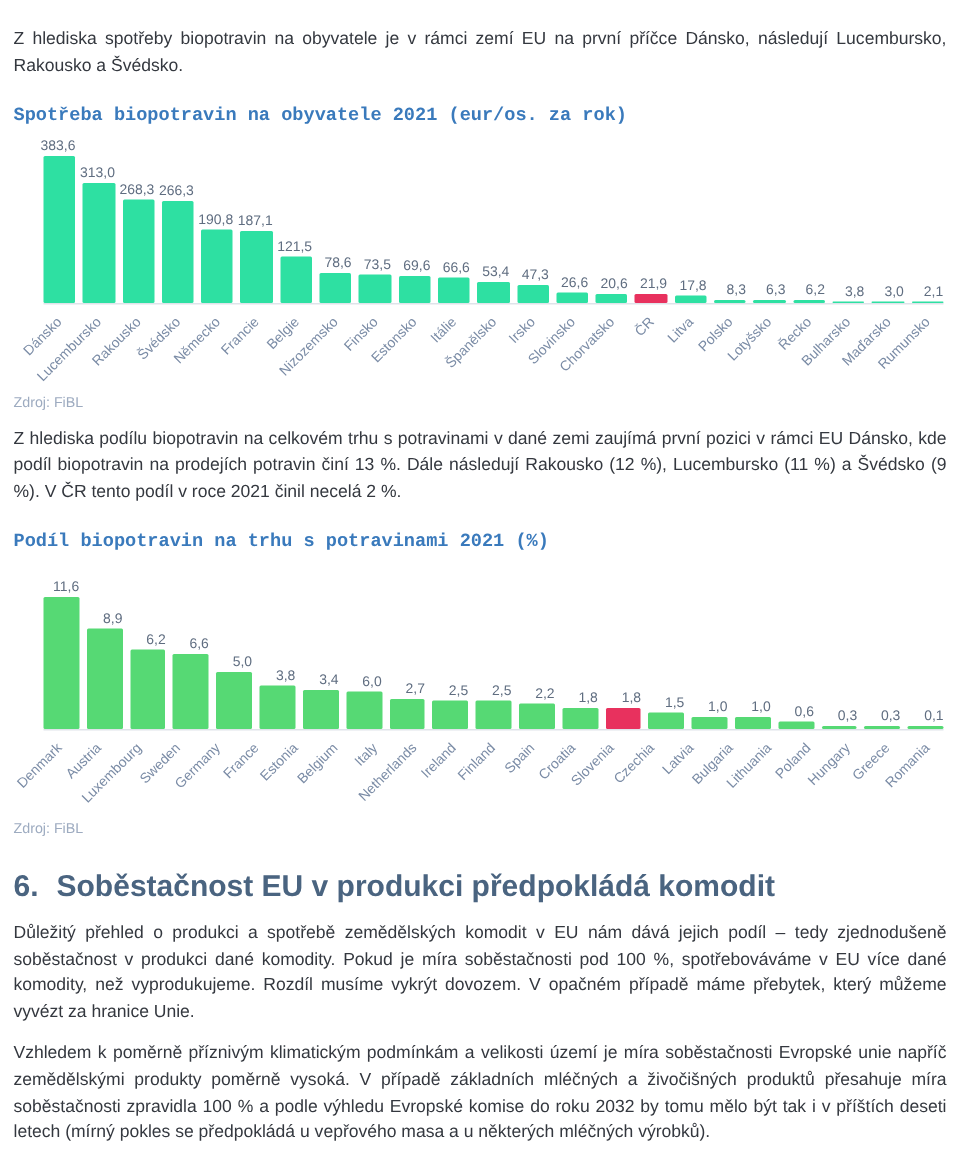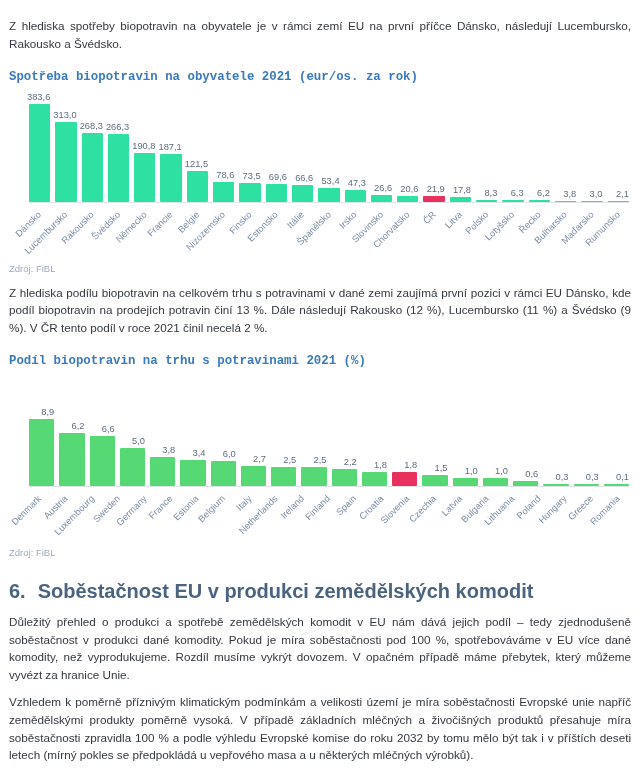--- a/index.html
+++ b/index.html
@@ -239,20 +239,24 @@
     </div>
   </div>
 <p class="source">Zdroj: FiBL</p>
 
 <p class="body">Z hlediska podílu biopotravin na celkovém trhu s potravinami v dané zemi zaujímá první pozici v rámci EU Dánsko, kde podíl biopotravin na prodejích potravin činí 13 %. Dále následují Rakousko (12 %), Lucembursko (11 %) a Švédsko (9 %). V ČR tento podíl v roce 2021 činil necelá 2 %.</p>
 
 <div class="chart-title">Podíl biopotravin na trhu s potravinami 2021 (%)</div>
 <div class="chart" id="chart-1">
     <div class="bars">
       <div class="col">
+        <span class="val">11,6</span>
+        <div class="bar" style="height: 88px; background: rgb(86, 217, 116);"></div>
+      </div>
+      <div class="col">
         <span class="val">8,9</span>
         <div class="bar" style="height: 67px; background: rgb(86, 217, 116);"></div>
       </div>
       <div class="col">
         <span class="val">6,2</span>
         <div class="bar" style="height: 53px; background: rgb(86, 217, 116);"></div>
       </div>
       <div class="col">
         <span class="val">6,6</span>
         <div class="bar" style="height: 50px; background: rgb(86, 217, 116);"></div>
@@ -395,17 +399,17 @@
       </div>
       <div class="xcell">
         <span class="xlab">Romania</span>
       </div>
     </div>
   </div>
 <p class="source">Zdroj: FiBL</p>
 
 <h2 class="section-heading">
   <span class="num">6.</span>
-  <span>Soběstačnost EU v produkci zemědělských komodit</span>
+  <span>Soběstačnost EU v produkci předpokládá komodit</span>
 </h2>
 
 <p class="body">Důležitý přehled o produkci a spotřebě zemědělských komodit v EU nám dává jejich podíl – tedy zjednodušeně soběstačnost v produkci dané komodity. Pokud je míra soběstačnosti pod 100 %, spotřebováváme v EU více dané komodity, než vyprodukujeme. Rozdíl musíme vykrýt dovozem. V opačném případě máme přebytek, který můžeme vyvézt za hranice Unie.</p>
 <p class="body">Vzhledem k poměrně příznivým klimatickým podmínkám a velikosti území je míra soběstačnosti Evropské unie napříč zemědělskými produkty poměrně vysoká. V případě základních mléčných a živočišných produktů přesahuje míra soběstačnosti zpravidla 100 % a podle výhledu Evropské komise do roku 2032 by tomu mělo být tak i v příštích deseti letech (mírný pokles se předpokládá u vepřového masa a u některých mléčných výrobků).</p>
 
 </body></html>

